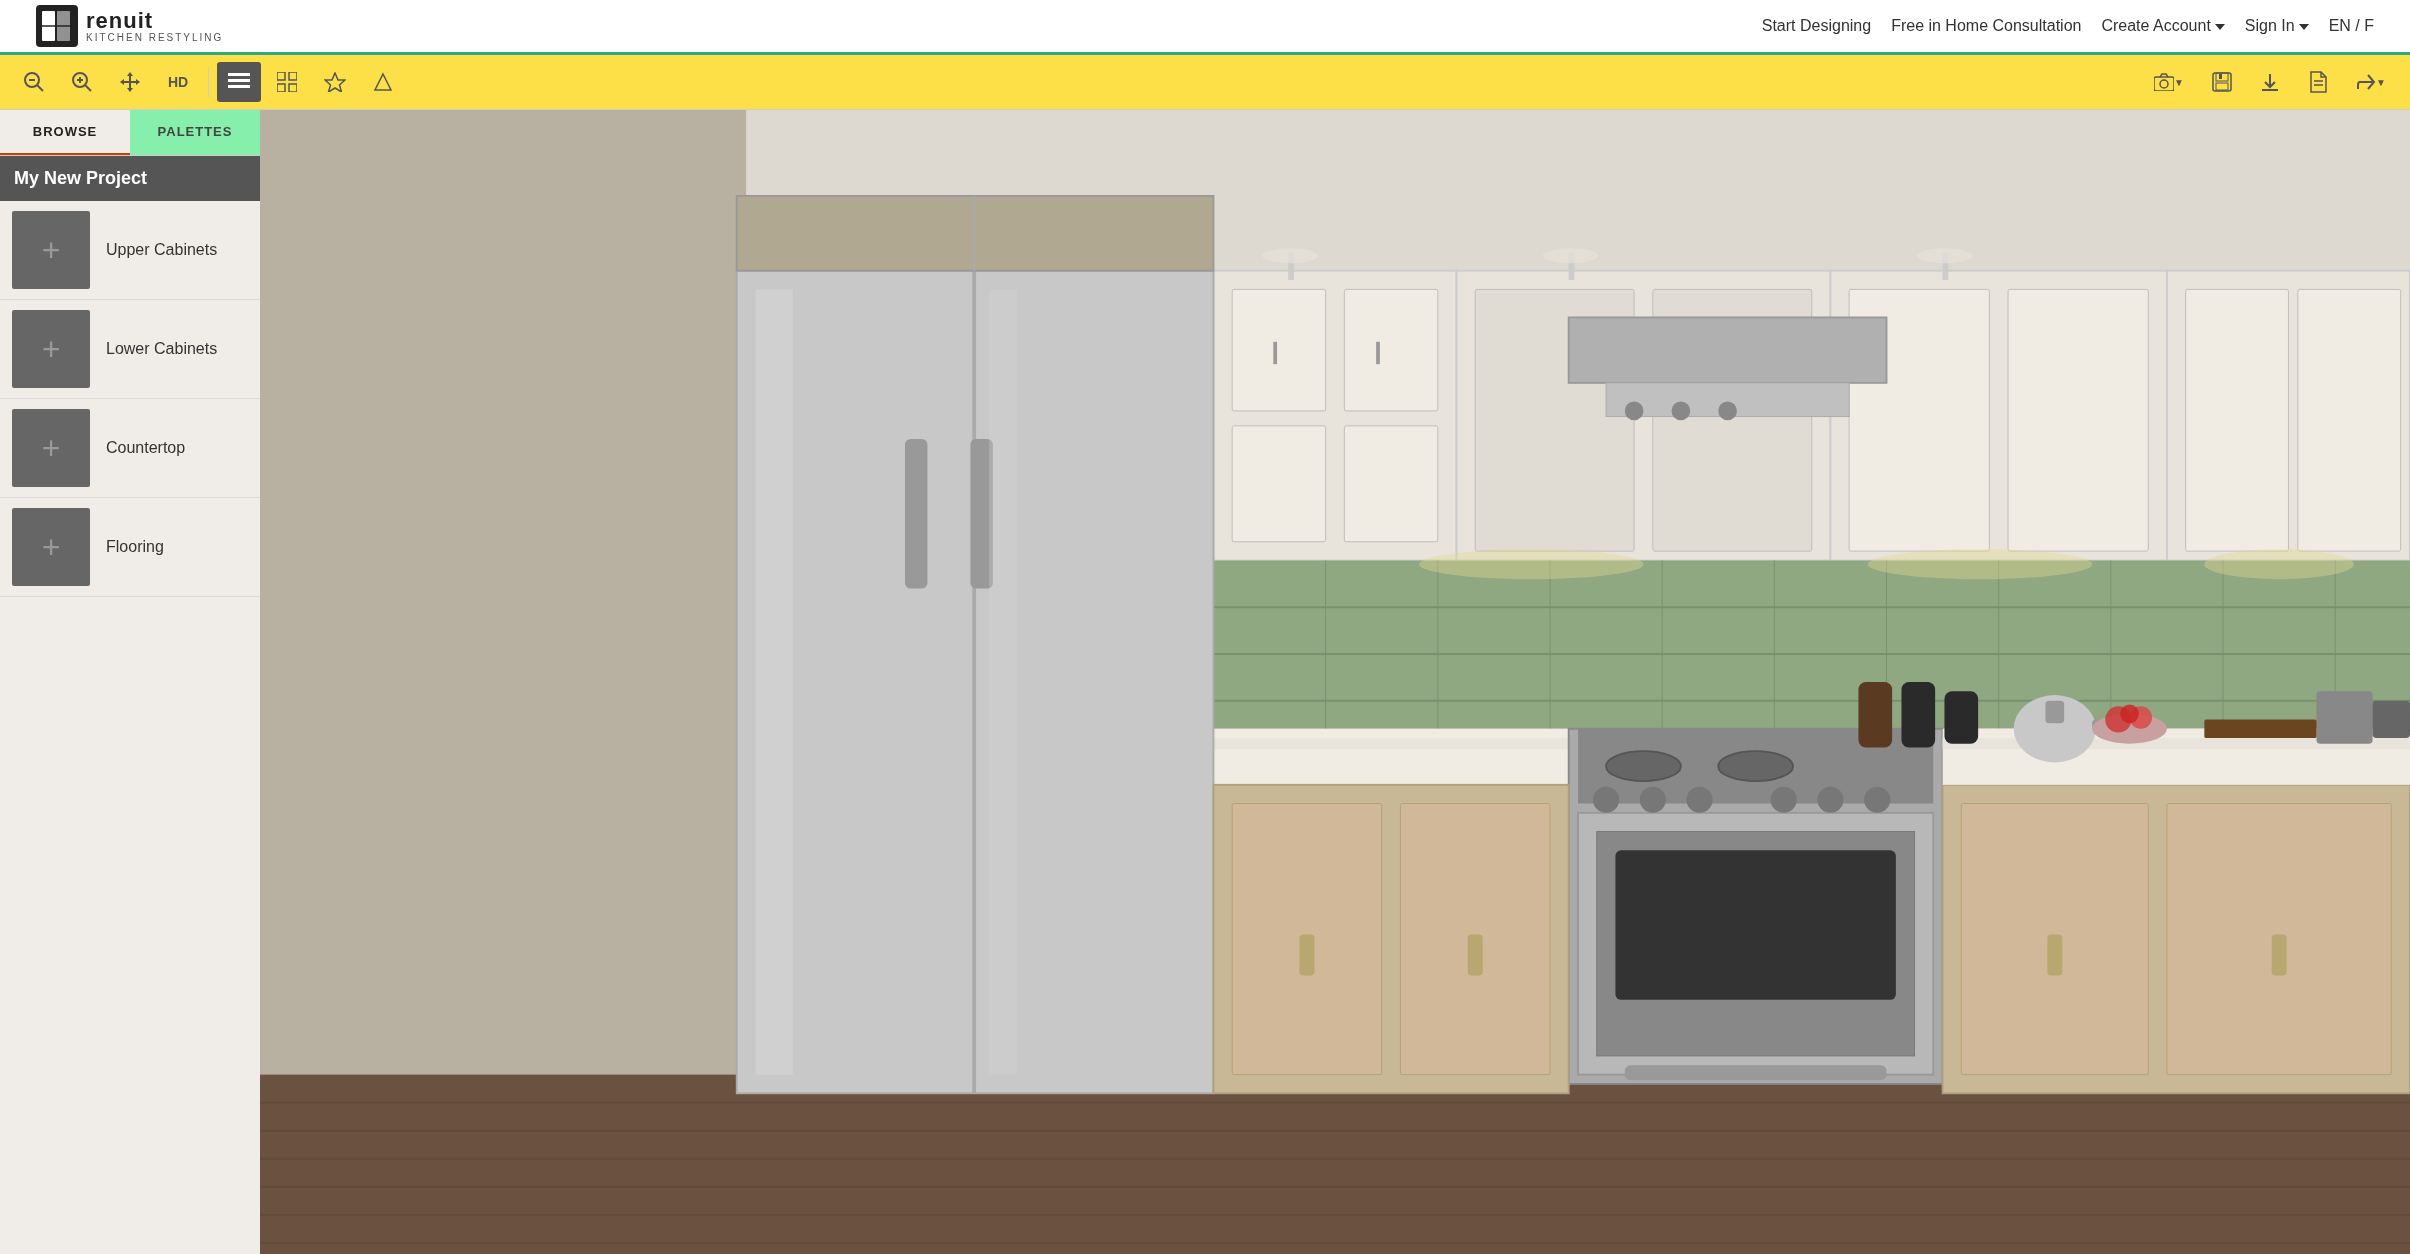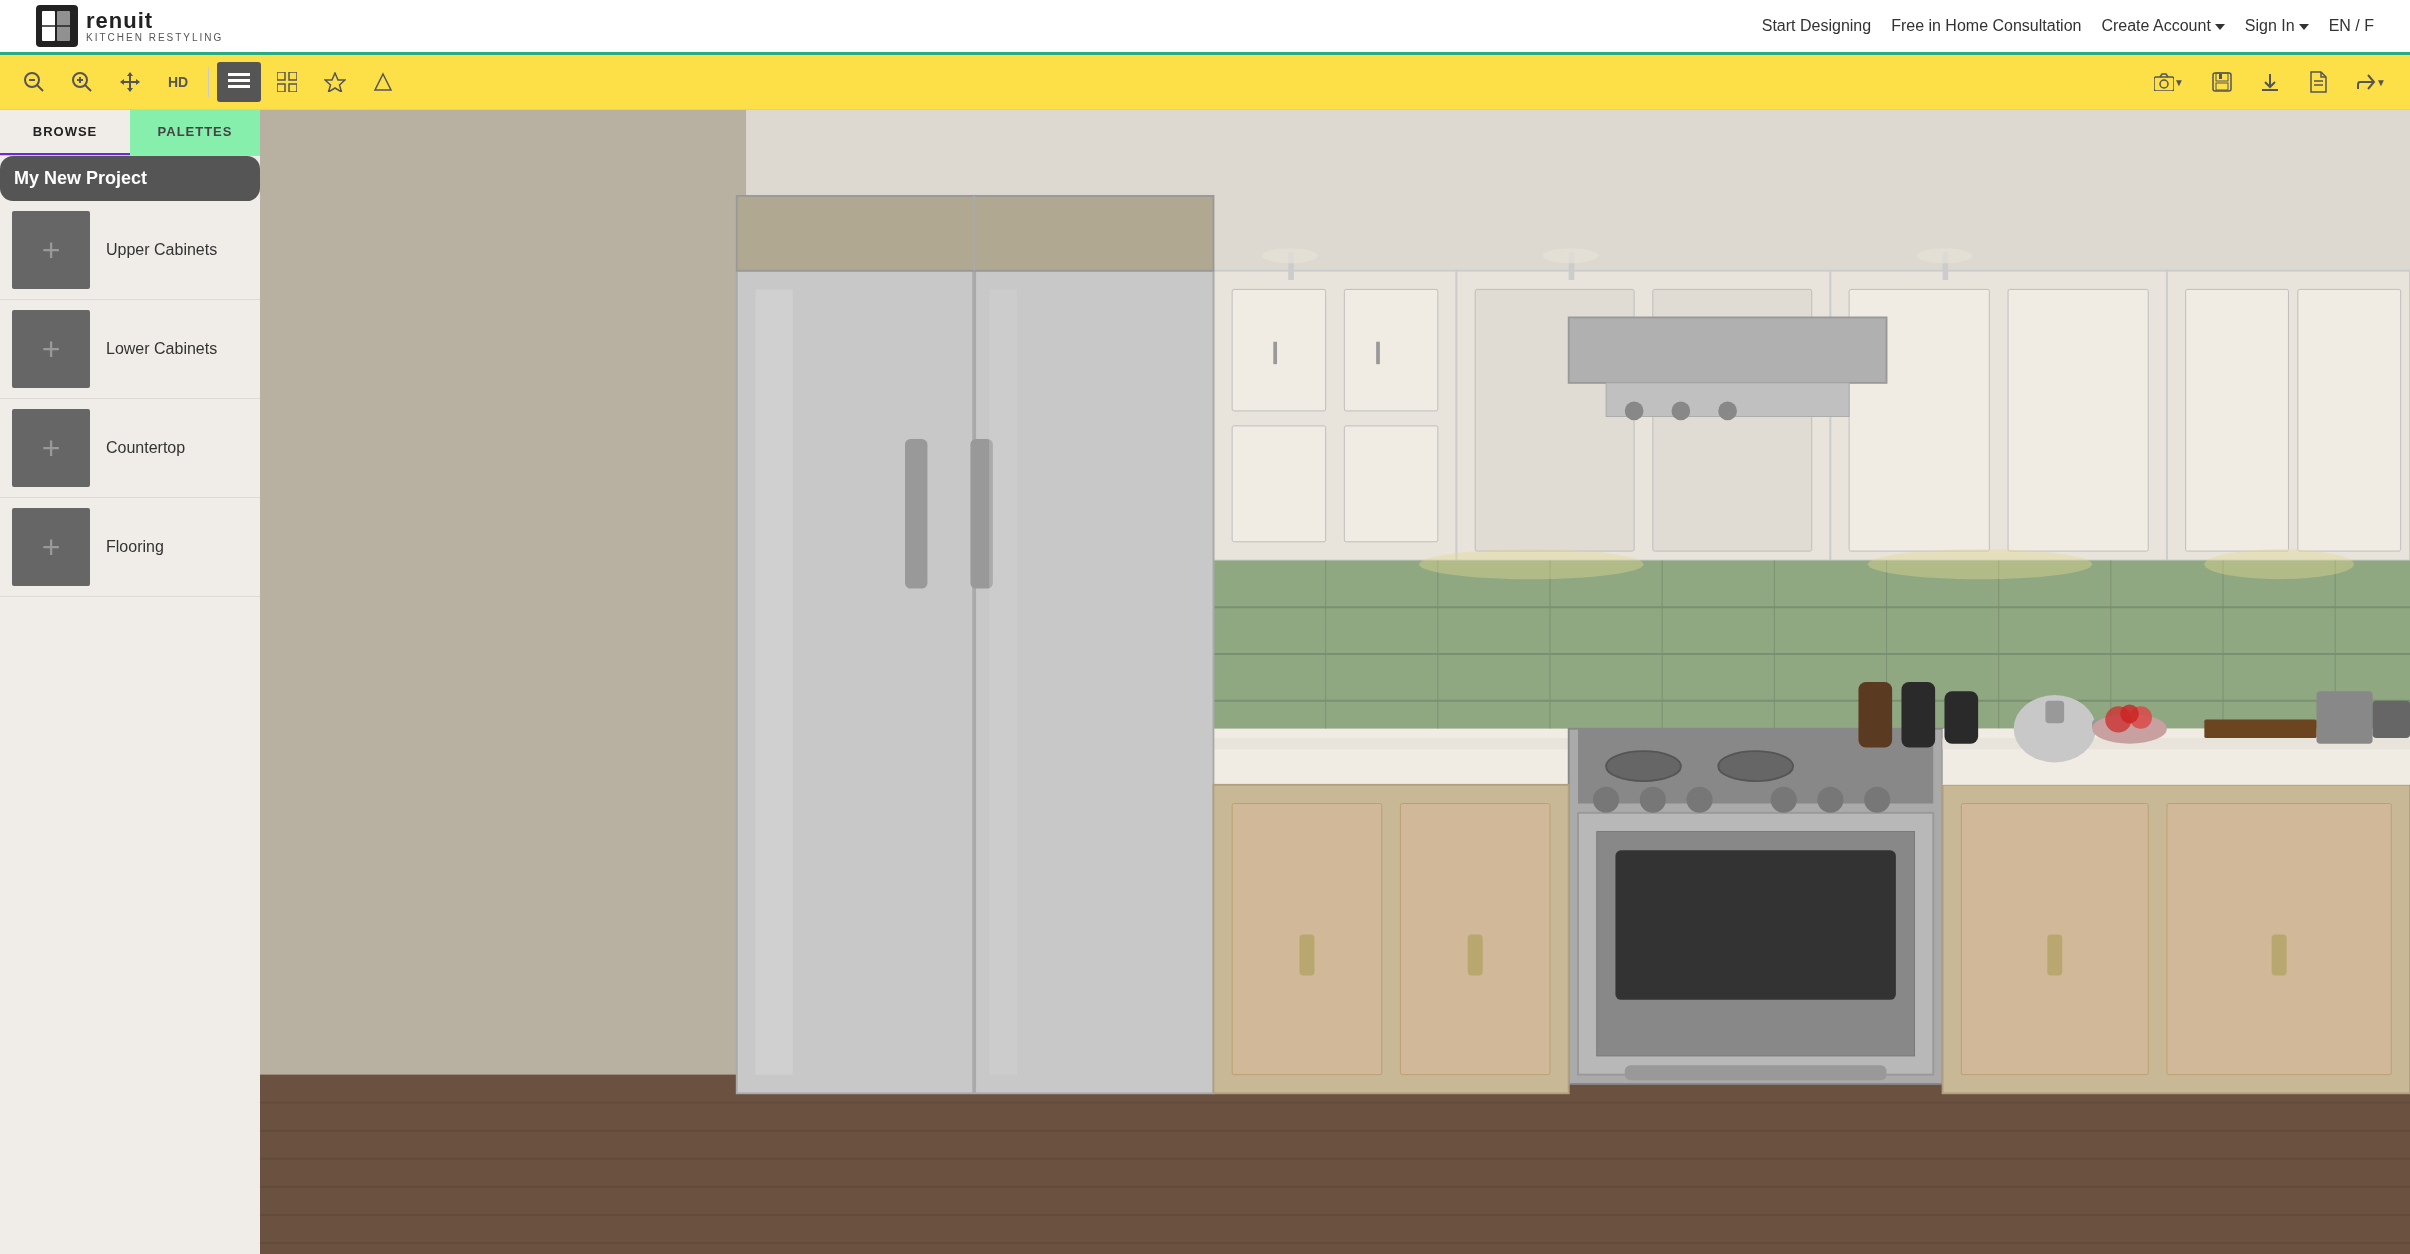--- a/index.html
+++ b/index.html
@@ -139,31 +139,30 @@
       font-size: 13px;
       font-weight: bold;
       cursor: pointer;
       letter-spacing: 1px;
       background: #86efac;
       color: #444;
       border-bottom: 2px solid transparent;
     }
     .sidebar-tab.active {
       background: #f0ede8;
-      border-bottom: 2px solid #6d28d9;
+      border-bottom: 2px solid #c2410c;
       color: #222;
     }
 
     #project-title-bar {
       background: #555;
       padding: 12px 14px;
       color: #fff;
       font-size: 18px;
       font-weight: bold;
-      border-radius: 13px;
     }
 
     #sidebar-items {
       padding: 0;
     }
     .sidebar-item {
       display: flex;
       align-items: center;
       gap: 16px;
       padding: 10px 12px;

